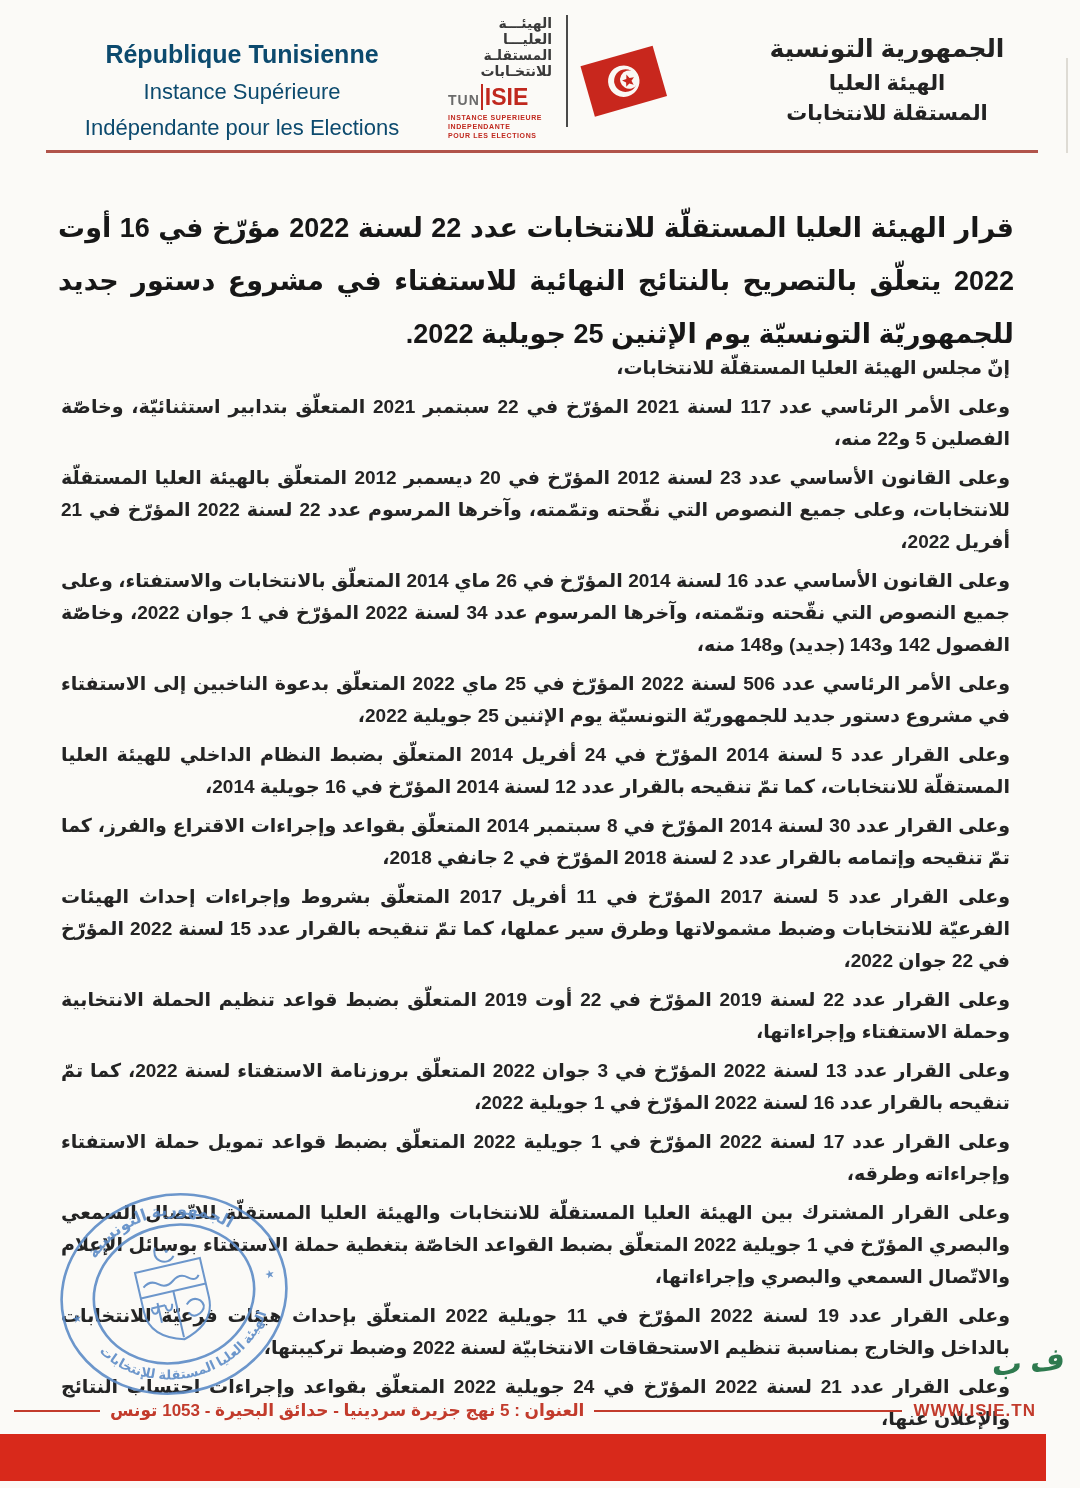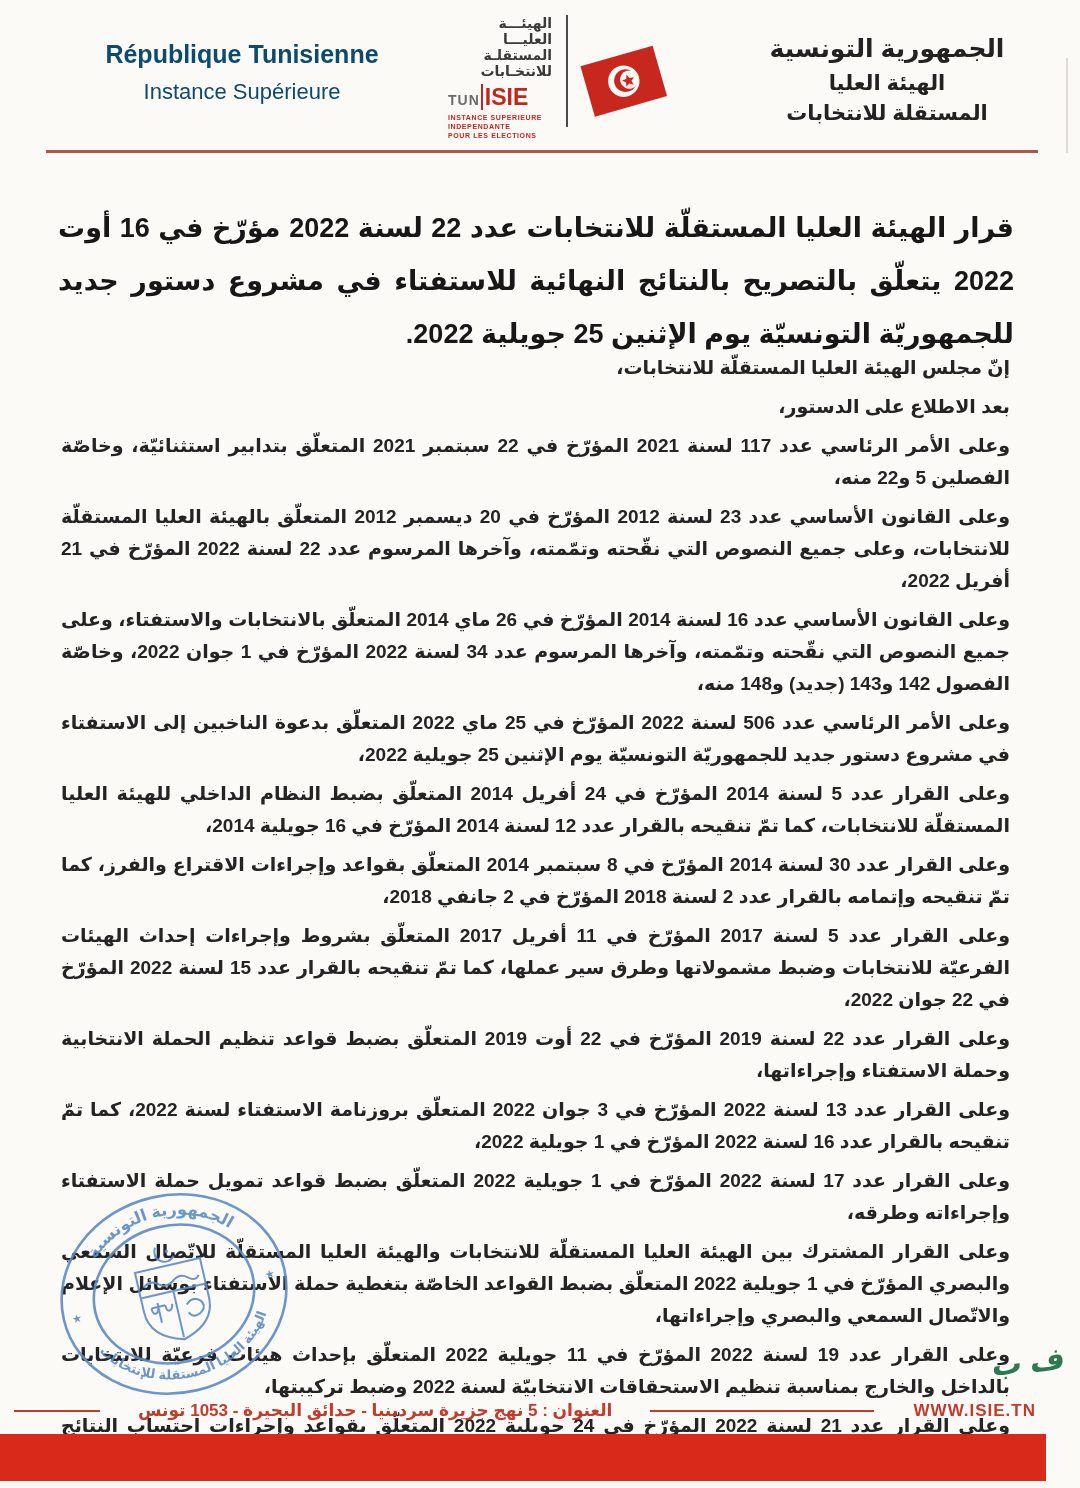--- a/index.html
+++ b/index.html
@@ -47,35 +47,36 @@
     text-align:justify; color:#242424;
   }
   
   .stamp{position:absolute; left:52px; top:1188px; width:244px; height:212px; transform:rotate(-13deg); opacity:.9;}
   
   .initials{
     position:absolute; left:992px; top:1344px; direction:rtl;
     font-size:30px; font-weight:700; color:#2e7a4f; transform:rotate(-6deg) skewX(-8deg);
   }
   
-  .footer-row{position:absolute; top:1400px; left:14px; width:1022px; display:flex; align-items:center; direction:ltr;gap:28px;}
+  .footer-row{position:absolute; top:1400px; left:14px; width:1022px; display:flex; align-items:center; direction:ltr;}
   .rule-short{width:86px; height:2px; background:#c23b2c;}
   .footer-address{margin:0 10px; direction:rtl; font-size:17px; font-weight:600; color:#c23b2c; white-space:nowrap;}
   .rule-long{flex:1; height:2px; background:#c23b2c;}
   .footer-site{margin-left:12px; font-size:17px; font-weight:700; letter-spacing:1px; color:#c23b2c;}
   .red-bar{position:absolute; top:1434px; left:0; width:1046px; height:47px; background:#d8291b;}
 </style>
 </head>
 <body>
 
 <div class="page">
 
   <div class="hdr-fr">
     <div class="fr1">République Tunisienne</div>
     <div class="fr2">Instance Supérieure</div>
+    <div class="fr3">Indépendante pour les Elections</div>
   </div>
 
   <div class="logo">
     <div class="logo-textcol">
       <div class="logo-ar-line">الهيئـــة</div>
       <div class="logo-ar-line">العليـــا</div>
       <div class="logo-ar-line">المستقلـة</div>
       <div class="logo-ar-line">للانتخـابات</div>
       <div class="brand">
         <span class="brand-tun">TUN</span><span class="brand-isie">ISIE</span>
@@ -106,21 +107,20 @@
 
   <div class="scan-edge"></div>
 
   <div class="divider"></div>
 
   <h1 class="doc-title" dir="rtl">قرار الهيئة العليا المستقلّة للانتخابات عدد 22 لسنة 2022 مؤرّخ في 16 أوت 2022 يتعلّق بالتصريح بالنتائج النهائية للاستفتاء في مشروع دستور جديد للجمهوريّة التونسيّة يوم الإثنين 25 جويلية 2022.</h1>
 
   <main class="body-text">
     <div>
         <p dir="rtl">إنّ مجلس الهيئة العليا المستقلّة للانتخابات،</p>
-        <p dir="rtl">بعد الاطلاع على الدستور،</p>
         <p dir="rtl">وعلى الأمر الرئاسي عدد 117 لسنة 2021 المؤرّخ في 22 سبتمبر 2021 المتعلّق بتدابير استثنائيّة، وخاصّة الفصلين 5 و22 منه،</p>
         <p dir="rtl">وعلى القانون الأساسي عدد 23 لسنة 2012 المؤرّخ في 20 ديسمبر 2012 المتعلّق بالهيئة العليا المستقلّة للانتخابات، وعلى جميع النصوص التي نقّحته وتمّمته، وآخرها المرسوم عدد 22 لسنة 2022 المؤرّخ في 21 أفريل 2022،</p>
         <p dir="rtl">وعلى القانون الأساسي عدد 16 لسنة 2014 المؤرّخ في 26 ماي 2014 المتعلّق بالانتخابات والاستفتاء، وعلى جميع النصوص التي نقّحته وتمّمته، وآخرها المرسوم عدد 34 لسنة 2022 المؤرّخ في 1 جوان 2022، وخاصّة الفصول 142 و143 (جديد) و148 منه،</p>
         <p dir="rtl">وعلى الأمر الرئاسي عدد 506 لسنة 2022 المؤرّخ في 25 ماي 2022 المتعلّق بدعوة الناخبين إلى الاستفتاء في مشروع دستور جديد للجمهوريّة التونسيّة يوم الإثنين 25 جويلية 2022،</p>
         <p dir="rtl">وعلى القرار عدد 5 لسنة 2014 المؤرّخ في 24 أفريل 2014 المتعلّق بضبط النظام الداخلي للهيئة العليا المستقلّة للانتخابات، كما تمّ تنقيحه بالقرار عدد 12 لسنة 2014 المؤرّخ في 16 جويلية 2014،</p>
         <p dir="rtl">وعلى القرار عدد 30 لسنة 2014 المؤرّخ في 8 سبتمبر 2014 المتعلّق بقواعد وإجراءات الاقتراع والفرز، كما تمّ تنقيحه وإتمامه بالقرار عدد 2 لسنة 2018 المؤرّخ في 2 جانفي 2018،</p>
         <p dir="rtl">وعلى القرار عدد 5 لسنة 2017 المؤرّخ في 11 أفريل 2017 المتعلّق بشروط وإجراءات إحداث الهيئات الفرعيّة للانتخابات وضبط مشمولاتها وطرق سير عملها، كما تمّ تنقيحه بالقرار عدد 15 لسنة 2022 المؤرّخ في 22 جوان 2022،</p>
         <p dir="rtl">وعلى القرار عدد 22 لسنة 2019 المؤرّخ في 22 أوت 2019 المتعلّق بضبط قواعد تنظيم الحملة الانتخابية وحملة الاستفتاء وإجراءاتها،</p>
         <p dir="rtl">وعلى القرار عدد 13 لسنة 2022 المؤرّخ في 3 جوان 2022 المتعلّق بروزنامة الاستفتاء لسنة 2022، كما تمّ تنقيحه بالقرار عدد 16 لسنة 2022 المؤرّخ في 1 جويلية 2022،</p>
         <p dir="rtl">وعلى القرار عدد 17 لسنة 2022 المؤرّخ في 1 جويلية 2022 المتعلّق بضبط قواعد تمويل حملة الاستفتاء وإجراءاته وطرقه،</p>

